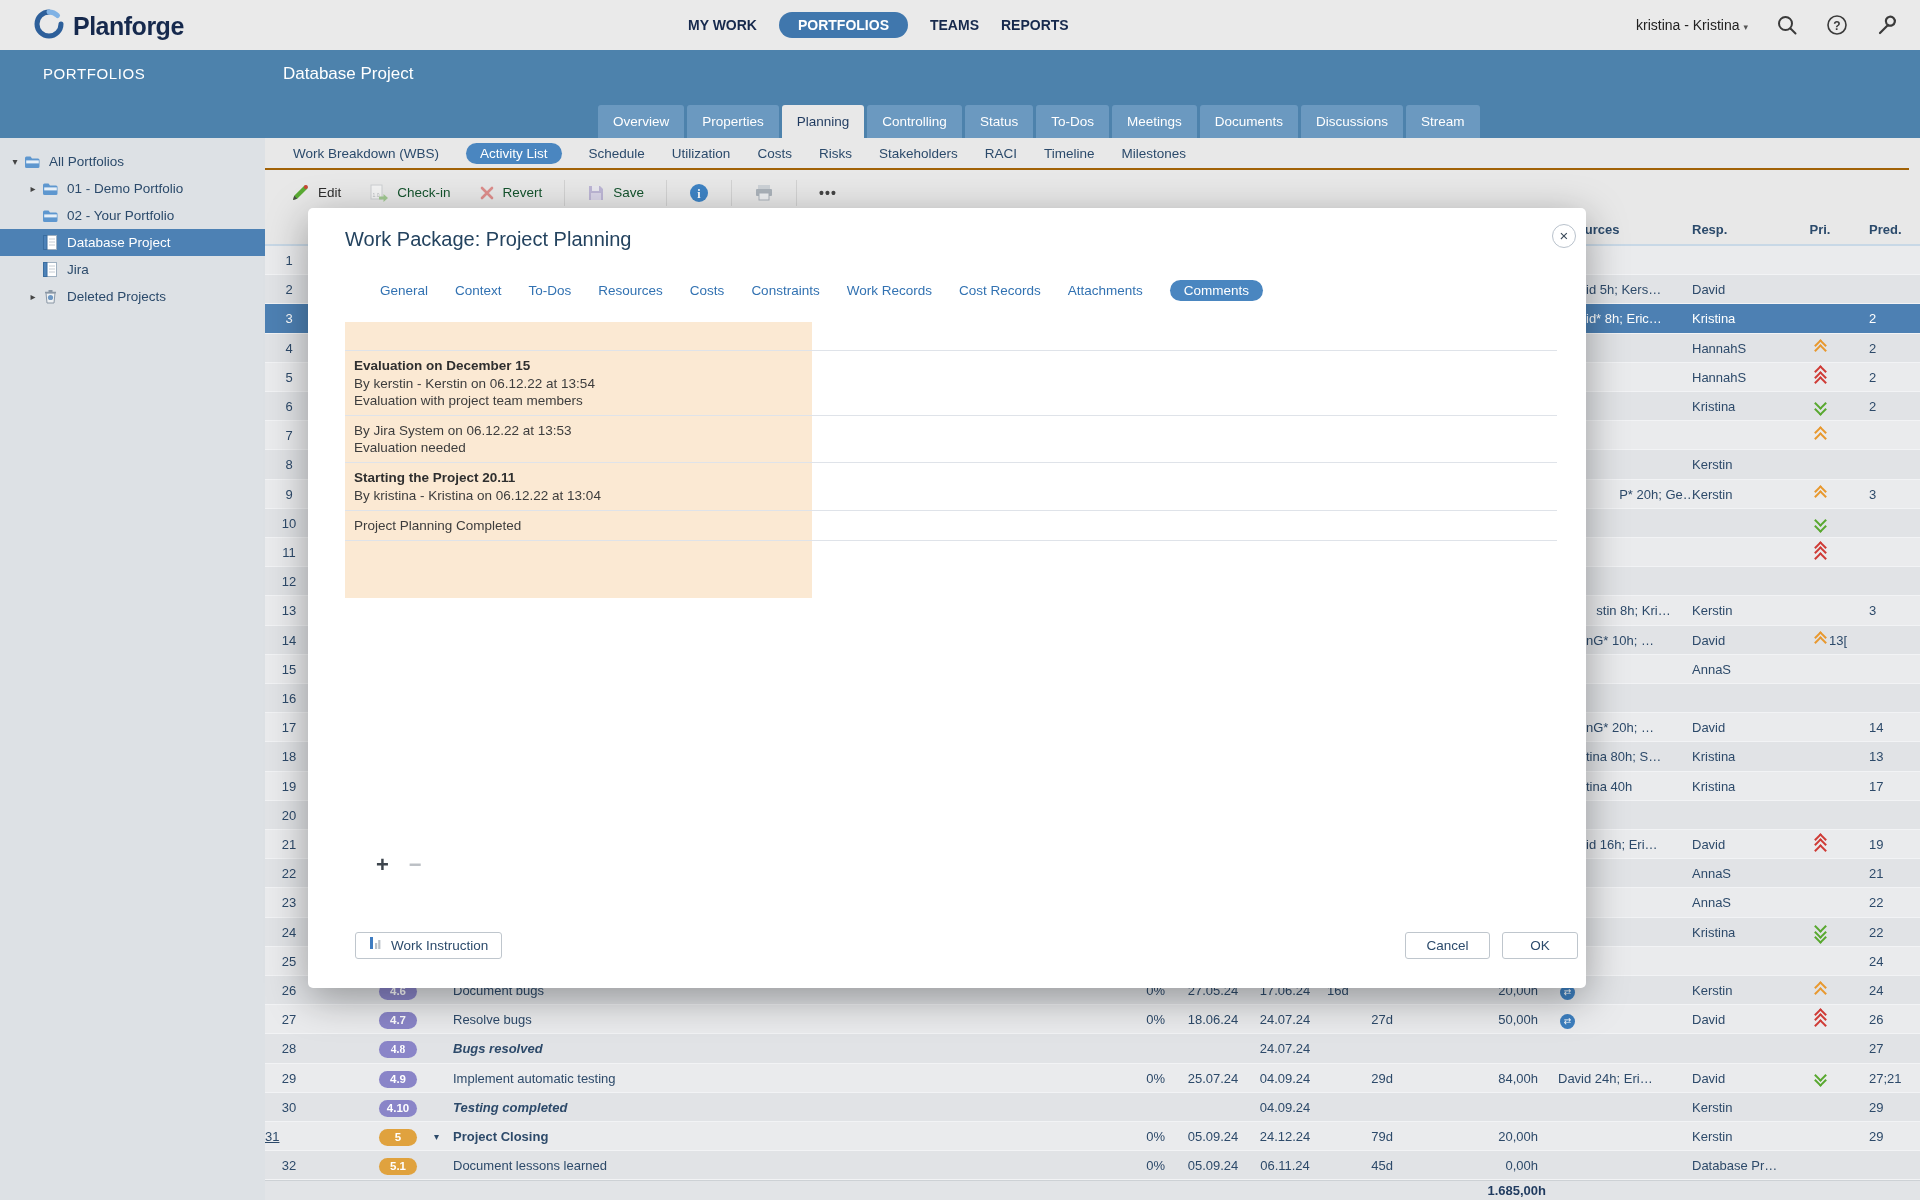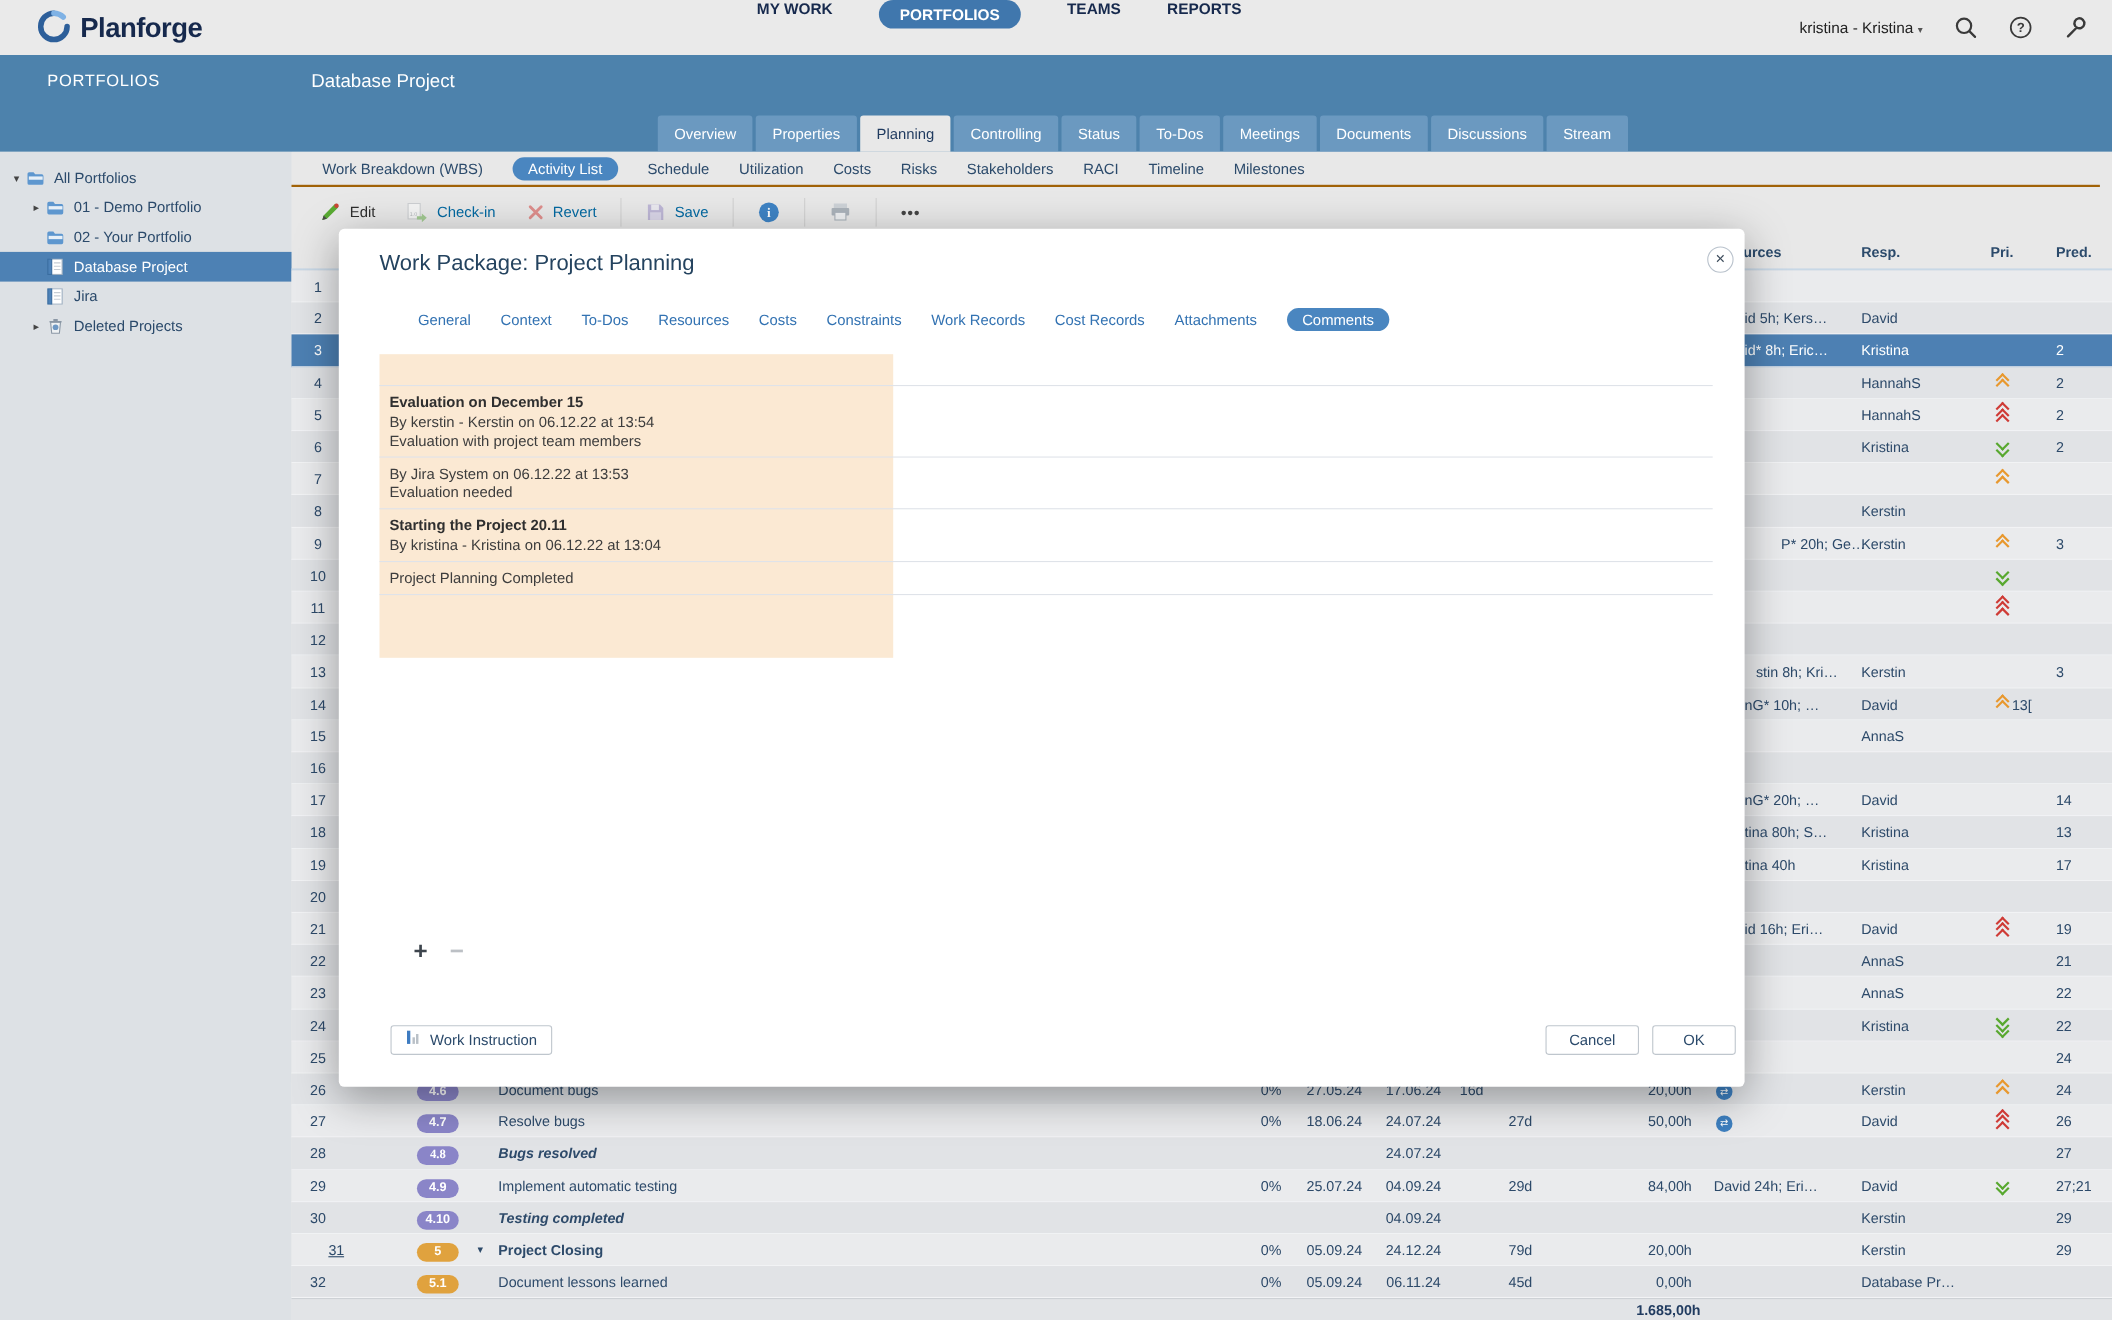--- a/index.html
+++ b/index.html
@@ -3,21 +3,21 @@
 <meta charset="utf-8">
 <style>
   html,body{margin:0;padding:0}
   #app{position:relative;width:1920px;height:1200px;background:#e8e8e8;overflow:hidden;
        font-family:"Liberation Sans",sans-serif;-webkit-font-smoothing:antialiased}
 
   
   #topbar{position:absolute;top:0;left:0;width:1920px;height:50px;background:#eaeaea}
   #logo{position:absolute;left:34px;top:9px;display:flex;align-items:center;gap:9px}
   #logo-text{font-size:25px;font-weight:bold;color:#16294d;letter-spacing:-.5px}
-  #topnav{position:absolute;left:688px;top:0;height:50px;display:flex;align-items:flex-start;gap:42px}
+  #topnav{position:absolute;left:688px;top:0;height:50px;display:flex;align-items:center;gap:22px}
   .nav-item{font-size:14px;font-weight:bold;color:#16294d;cursor:pointer;white-space:nowrap}
   .nav-item.active{background:#4077ad;color:#fff;padding:5px 19px;border-radius:14px}
   #userarea{position:absolute;right:22px;top:0;height:50px;display:flex;align-items:center;gap:28px}
   #user-label{font-size:14px;color:#222}
   #user-label .dd{font-size:9px;color:#555;margin-left:4px}
   .topicon{display:flex;align-items:center;cursor:pointer}
 
   
   #band{position:absolute;top:50px;left:0;width:1920px;height:88px;background:#4d82ac}
   #sidebar-title{position:absolute;left:43px;top:15px;color:#fff;font-size:15px;letter-spacing:.6px}
@@ -28,21 +28,21 @@
   .tab.active{background:#e8e8e8;color:#1f3a5f;font-weight:normal}
 
   
   #subtabs{position:absolute;left:265px;top:138px;width:1655px;height:30px;background:#e8e8e8;
            display:flex;align-items:center;gap:27px;padding-left:28px;box-sizing:border-box}
   .subtab{font-size:13.5px;color:#2b4a6b;cursor:pointer;white-space:nowrap}
   .subtab.active{background:#4a86c0;color:#fff;border-radius:12px;padding:3px 14px}
   #toolbar{position:absolute;left:254px;top:168px;width:1655px;height:47px;background:#e8e8e8;
            border-top:2px solid #a16207;display:flex;align-items:center;padding-left:22px;box-sizing:border-box}
   .tbtn{display:flex;align-items:center;gap:8px;font-size:13.5px;color:#2d2d2d;padding:0 14px;cursor:pointer}
-  .tbtn.disabled{color:#0369a1;cursor:default}
+  .tbtn.disabled{color:#14532d;cursor:default}
   .tbtn.disabled svg{opacity:.55}
   .tsep{width:1px;height:26px;background:#d2d2d2;margin:0 8px}
   #more-btn{font-size:14px;color:#444;font-weight:bold;letter-spacing:1px;padding:0 14px;cursor:pointer}
 
   
   #sidebar{position:absolute;left:0;top:138px;width:265px;height:1062px;background:#dde1e5;
            padding-top:10px;box-sizing:border-box}
   .titem{position:relative;height:27px;display:flex;align-items:center;font-size:13.5px;color:#2b4a6b;cursor:pointer}
   .titem.selected{background:#4d81b4;color:#fff}
   .texp{width:14px;text-align:center;font-size:10px;color:#444;flex:none}
@@ -566,21 +566,21 @@
         </div>
         <div class="trow even" style="top: 877.8px;">
           <div class="tcell" style="left: 0px; width: 48px; text-align: center;">30</div>
           <div class="tcell" style="left: 106px; width: 54px; text-align: center;"><span class="badge p">4.10</span></div>
           <div class="tcell name-ms" style="left: 188px; width: 640px; text-align: left;">Testing completed</div>
           <div class="tcell" style="left: 984px; width: 72px; text-align: center;">04.09.24</div>
           <div class="tcell" style="left: 1427px; width: 100px; text-align: left;">Kerstin</div>
           <div class="tcell" style="left: 1604px; width: 50px; text-align: left;">29</div>
         </div>
         <div class="trow odd" style="top: 907px;">
-          <div class="tcell" style="left: 0px; width: 48px; text-align: right; text-decoration: underline;">31</div>
+          <div class="tcell" style="left: 0px; width: 48px; text-align: left; text-decoration: underline;">31</div>
           <div class="tcell" style="left: 106px; width: 54px; text-align: center;"><span class="badge o">5</span></div>
           <div class="tcell caret" style="left: 169px; width: 14px; text-align: left;">▾</div>
           <div class="tcell name-bold" style="left: 188px; width: 640px; text-align: left;">Project Closing</div>
           <div class="tcell" style="left: 836px; width: 64px; text-align: right;">0%</div>
           <div class="tcell" style="left: 912px; width: 72px; text-align: center;">05.09.24</div>
           <div class="tcell" style="left: 984px; width: 72px; text-align: center;">24.12.24</div>
           <div class="tcell" style="left: 1062px; width: 66px; text-align: right;">79d</div>
           <div class="tcell" style="left: 1190px; width: 83px; text-align: right;">20,00h</div>
           <div class="tcell" style="left: 1427px; width: 100px; text-align: left;">Kerstin</div>
           <div class="tcell" style="left: 1604px; width: 50px; text-align: left;">29</div>

